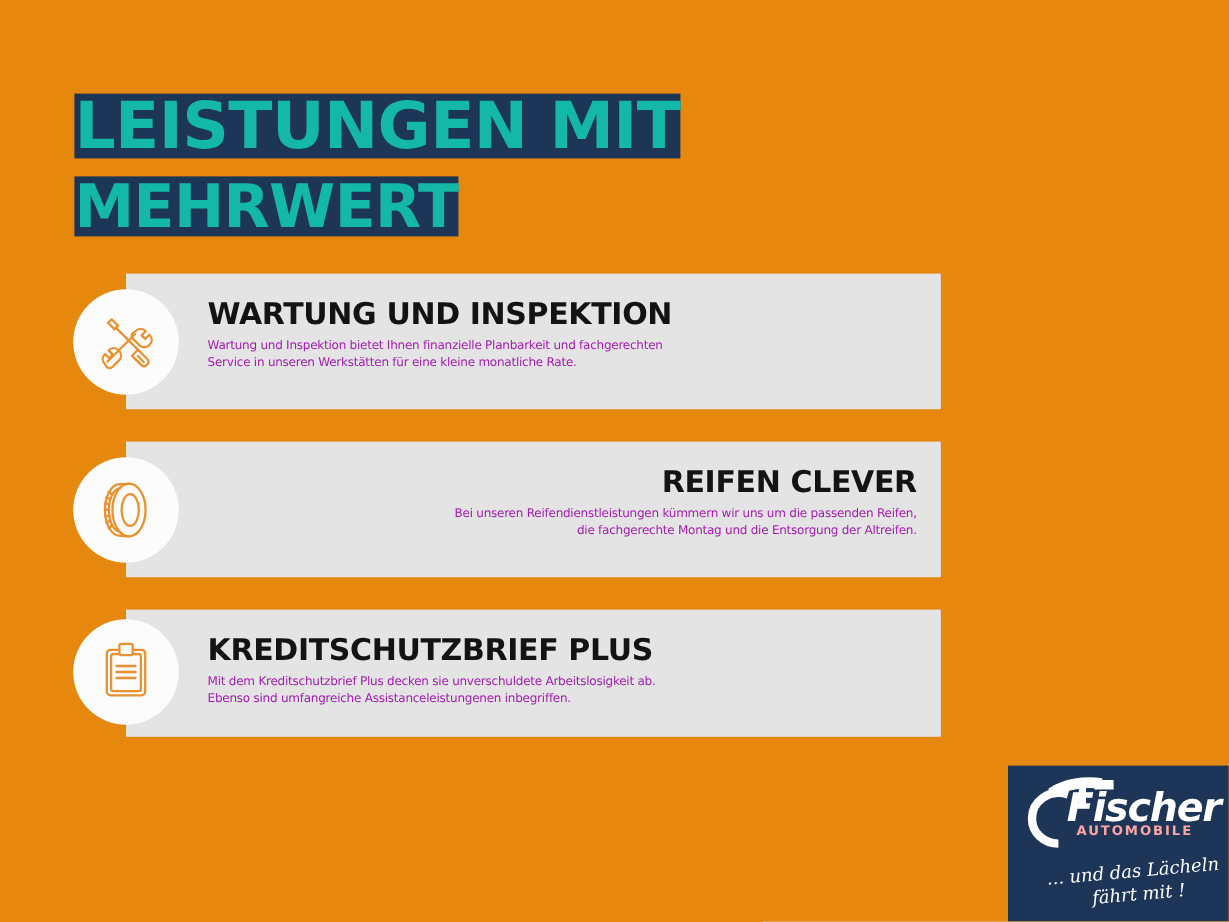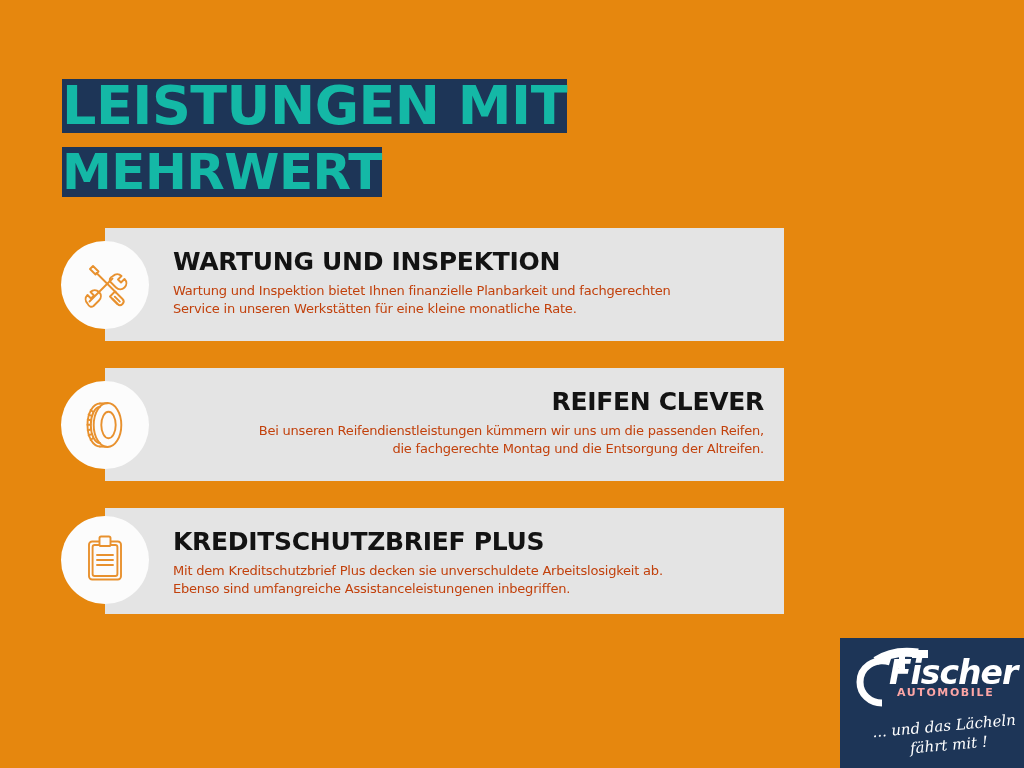--- a/index.html
+++ b/index.html
@@ -65,22 +65,22 @@
     font-weight: bold;
     font-size: 25px;
     color: #131313;
     letter-spacing: -0.3px;
     line-height: 1.1;
     margin: 4px 0 6px 0;
     white-space: nowrap;
   }
   .card-body {
     font-family: "DejaVu Sans", sans-serif;
-    font-size: 13px;
-    color: #c2410c;
+    font-size: 10px;
+    color: #a21caf;
     line-height: 1.45;
     letter-spacing: -0.2px;
     white-space: nowrap;
   }
   .card-body-line { display: block; }
 
   
   .icon-badge {
     position: absolute;
     left: 61px;

